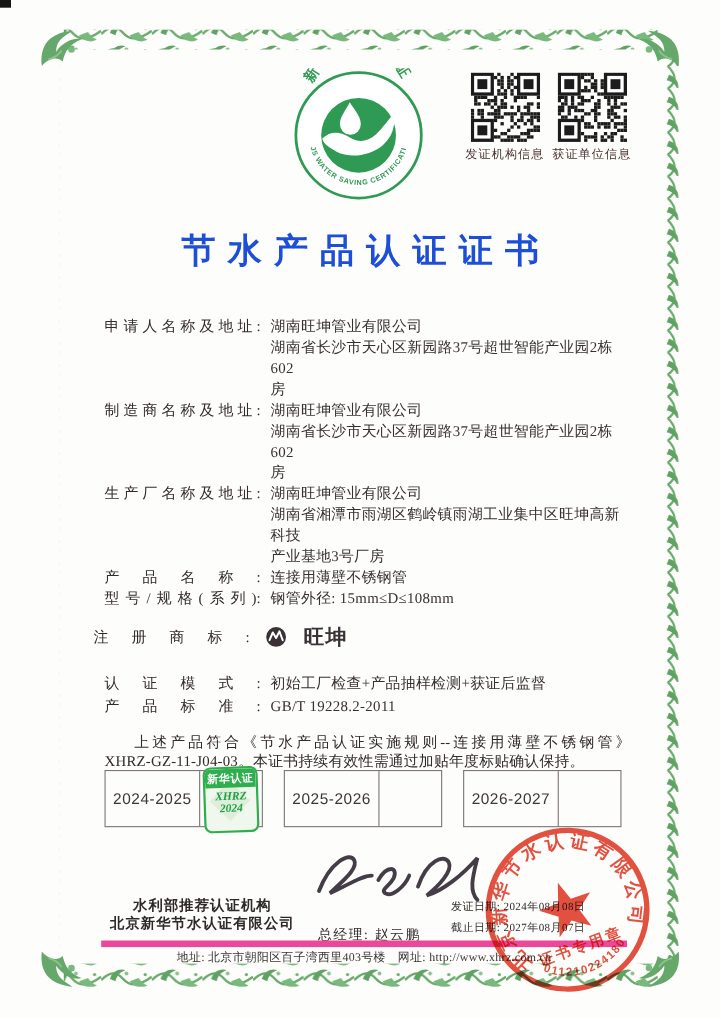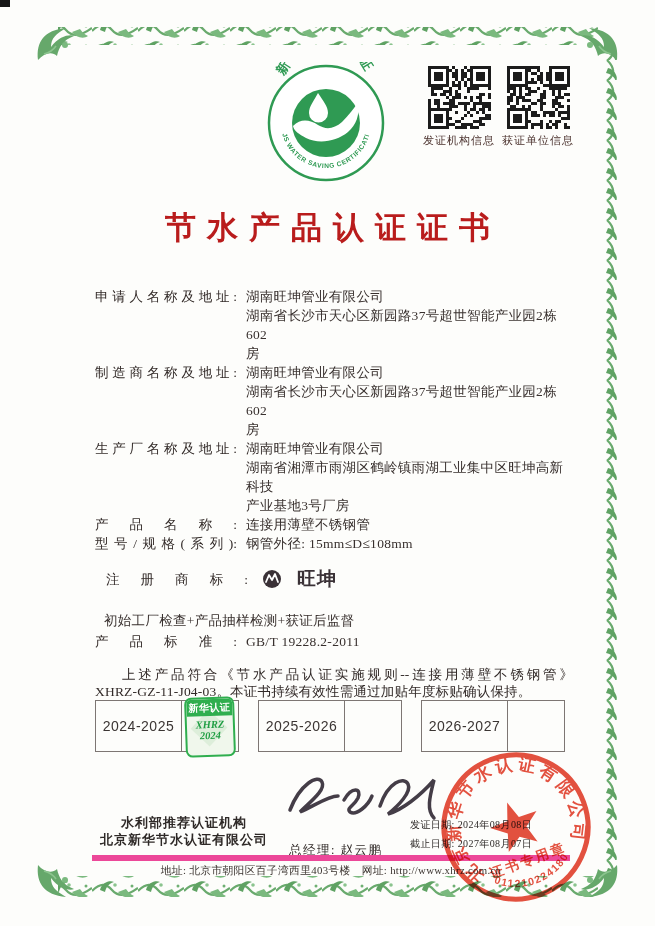--- a/index.html
+++ b/index.html
@@ -12,31 +12,31 @@
   
   .logo{position:absolute;left:266px;top:62px;width:120px;height:122px;}
   .qr-area{position:absolute;left:426px;top:66px;display:flex;gap:13px;}
   .qr-unit{width:66px;display:flex;flex-direction:column;align-items:center;}
   .qr-box{width:63px;height:63px;}
   .qr-label{margin-top:4px;font-size:11px;font-weight:normal;letter-spacing:1px;
             color:#4a312d;white-space:nowrap;font-family:"Liberation Serif",serif;}
 
   .title{position:absolute;left:0;top:207px;width:655px;text-align:center;
          font-family:"Liberation Sans",sans-serif;font-weight:bold;font-size:31px;
-         letter-spacing:11px;text-indent:11px;color:#b91c1c;}
+         letter-spacing:11px;text-indent:11px;color:#1d4ed8;}
 
   
   .fields{position:absolute;left:95px;top:287px;width:476px;}
   .frow{display:flex;}
   .flabel{width:142px;flex:none;font-size:13.5px;line-height:19px;color:#332b29;
           text-align:justify;text-align-last:justify;}
   .fvalue{flex:1;padding-left:9px;font-size:13.5px;line-height:19px;color:#38302e;
           white-space:pre-line;letter-spacing:0.3px;}
 
-  .trademark-row{position:absolute;left:106px;top:566px;width:476px;display:flex;align-items:center;}
+  .trademark-row{position:absolute;left:85px;top:566px;width:476px;display:flex;align-items:center;}
   .tm-logo{display:flex;align-items:center;gap:15px;padding-left:14px;}
   .tm-name{font-family:"Liberation Sans",sans-serif;font-weight:bold;font-size:19px;
            letter-spacing:1px;color:#3a3136;}
 
   .cert-fields{position:absolute;left:95px;top:610px;width:476px;}
   .cert-fields .flabel{line-height:21px;}
   .cert-fields .fvalue{line-height:21px;white-space:nowrap;}
 
   .statement{position:absolute;left:95px;top:666px;width:478px;}
   .stmt1{font-size:13.5px;line-height:17px;color:#322a28;text-indent:2em;
@@ -471,20 +471,21 @@
       <svg width="20" height="20" viewBox="0 0 20 20">
         <circle cx="10" cy="10" r="9" fill="#3a3136"></circle>
         <path d="M4,13 L7,6 L10,11 L13,5 L16,13" stroke="#ffffff" stroke-width="1.8" fill="none" stroke-linecap="round" stroke-linejoin="round"></path>
       </svg>
       <span class="tm-name">旺坤</span>
     </div>
   </div>
 
   <div class="cert-fields">
     <div class="frow">
+      <div class="flabel">认证模式:</div>
       <div class="fvalue">初始工厂检查+产品抽样检测+获证后监督</div>
     </div>
     <div class="frow">
       <div class="flabel">产品标准:</div>
       <div class="fvalue">GB/T 19228.2-2011</div>
     </div>
   </div>
 
   <div class="statement">
     <div class="stmt1">上述产品符合《节水产品认证实施规则--连接用薄壁不锈钢管》</div>

